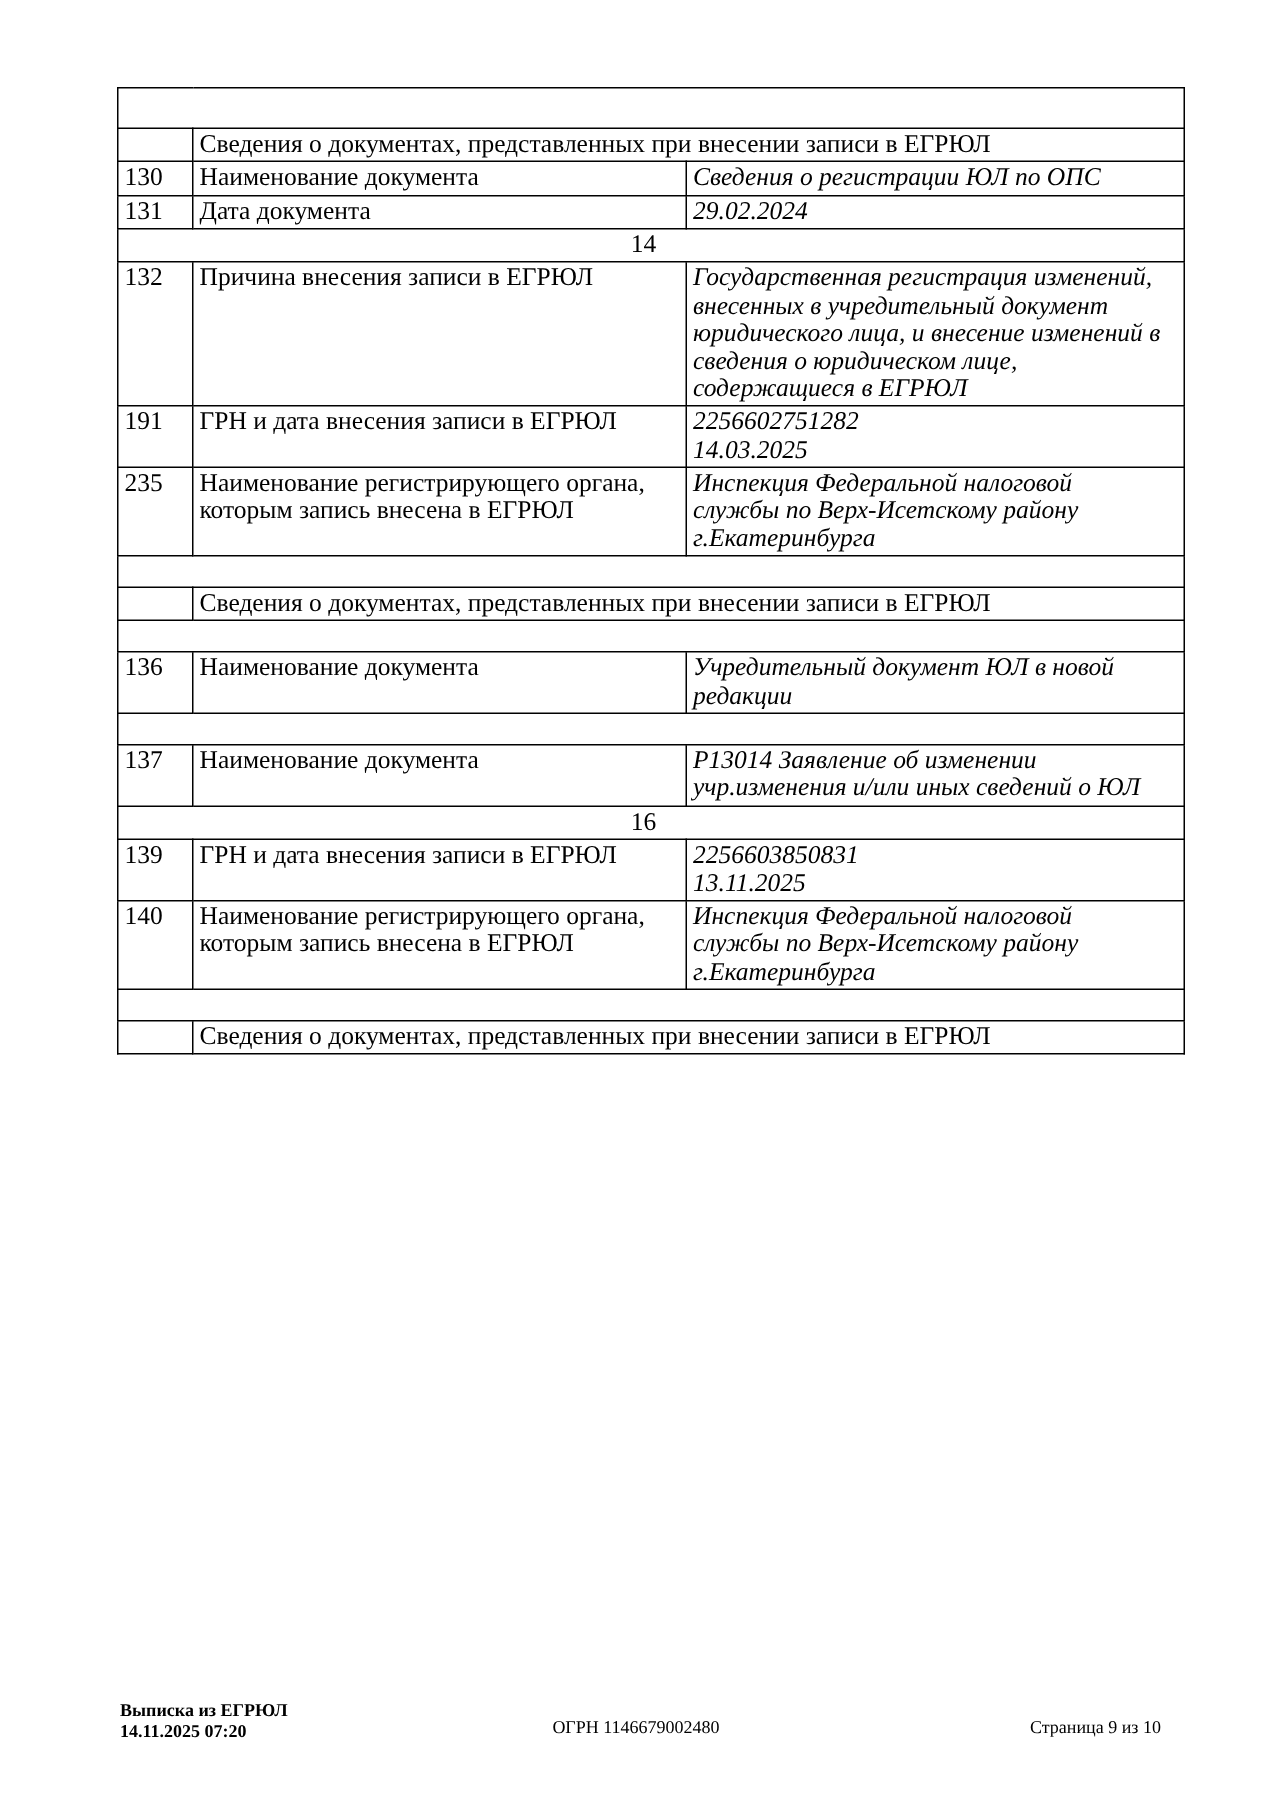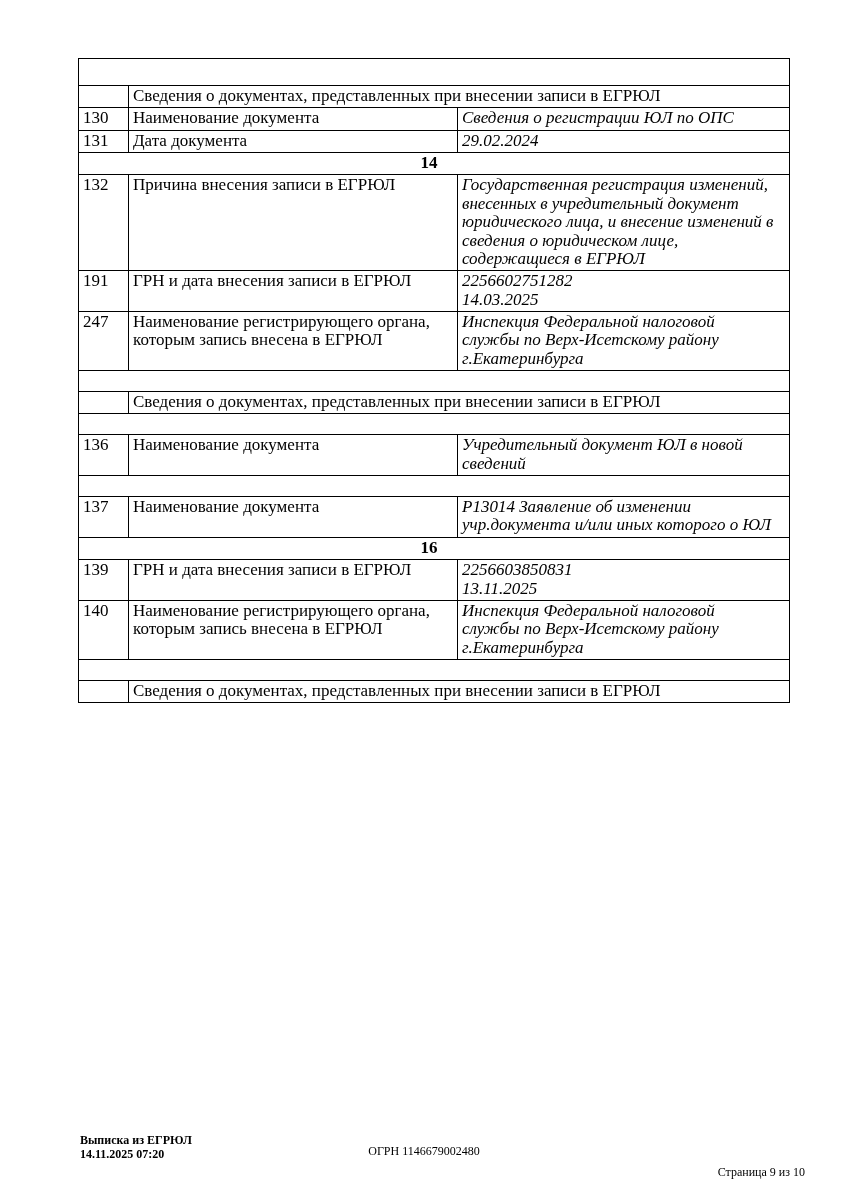--- a/index.html
+++ b/index.html
@@ -25,35 +25,35 @@
   table.egrul td {
     border: 1px solid #000000;
     font-size: 17px;
     line-height: 1.08;
     vertical-align: top;
     padding: 1px 14px 2px 4px;
     overflow: hidden;
   }
   td.num { padding-left: 1px; padding-right: 1px; }
   td.hdr { }
-  td.sec { text-align: center; font-weight: bold; margin-left: 24px; }
+  td.sec { text-align: center; font-weight: normal; margin-left: 24px; }
   td.val { white-space: pre-line; font-style: italic; }
   tr.spacer td { height: 21px; padding: 0; }
   tr.spacer-lg td { height: 27px; padding: 0; }
   .footer {
     position: absolute;
     left: 0;
     top: 1130px;
     width: 100%;
     font-size: 12px;
     line-height: 14px;
   }
   .footer-left { position: absolute; left: 80px; top: 3px; font-weight: bold; }
   .footer-center { position: absolute; left: 0; width: 100%; text-align: center; top: 14px; }
-  .footer-right { position: absolute; right: 43px; top: 14px; margin-top: 21px; }
+  .footer-right { position: absolute; right: 74px; top: 14px; }
 </style>
 </head>
 <body>
 
 <div class="page">
 
   <table class="egrul">
     <colgroup>
       <col style="width:50px">
       <col style="width:329px">
@@ -93,21 +93,21 @@
       </tr>
 
       <tr>
         <td class="num">191</td>
         <td class="lbl">ГРН и дата внесения записи в ЕГРЮЛ</td>
         <td class="val">2256602751282
 14.03.2025</td>
       </tr>
 
       <tr>
-        <td class="num">247</td>
+        <td class="num">235</td>
         <td class="lbl">Наименование регистрирующего органа, которым запись внесена в ЕГРЮЛ</td>
         <td class="val">Инспекция Федеральной налоговой службы по Верх-Исетскому району г.Екатеринбурга</td>
       </tr>
 
       <tr class="spacer">
         <td colspan="3"></td>
       </tr>
 
       <tr>
         <td class="num"></td>
@@ -115,31 +115,31 @@
       </tr>
 
 
       <tr class="spacer">
         <td colspan="3"></td>
       </tr>
 
       <tr>
         <td class="num">136</td>
         <td class="lbl">Наименование документа</td>
-        <td class="val">Учредительный документ ЮЛ в новой сведений</td>
+        <td class="val">Учредительный документ ЮЛ в новой редакции</td>
       </tr>
 
       <tr class="spacer">
         <td colspan="3"></td>
       </tr>
 
       <tr>
         <td class="num">137</td>
         <td class="lbl">Наименование документа</td>
-        <td class="val">Р13014 Заявление об изменении учр.документа и/или иных которого о ЮЛ</td>
+        <td class="val">Р13014 Заявление об изменении учр.изменения и/или иных сведений о ЮЛ</td>
       </tr>
 
       <tr>
         <td class="sec" colspan="3">16</td>
       </tr>
 
 
       <tr>
         <td class="num">139</td>
         <td class="lbl">ГРН и дата внесения записи в ЕГРЮЛ</td>

